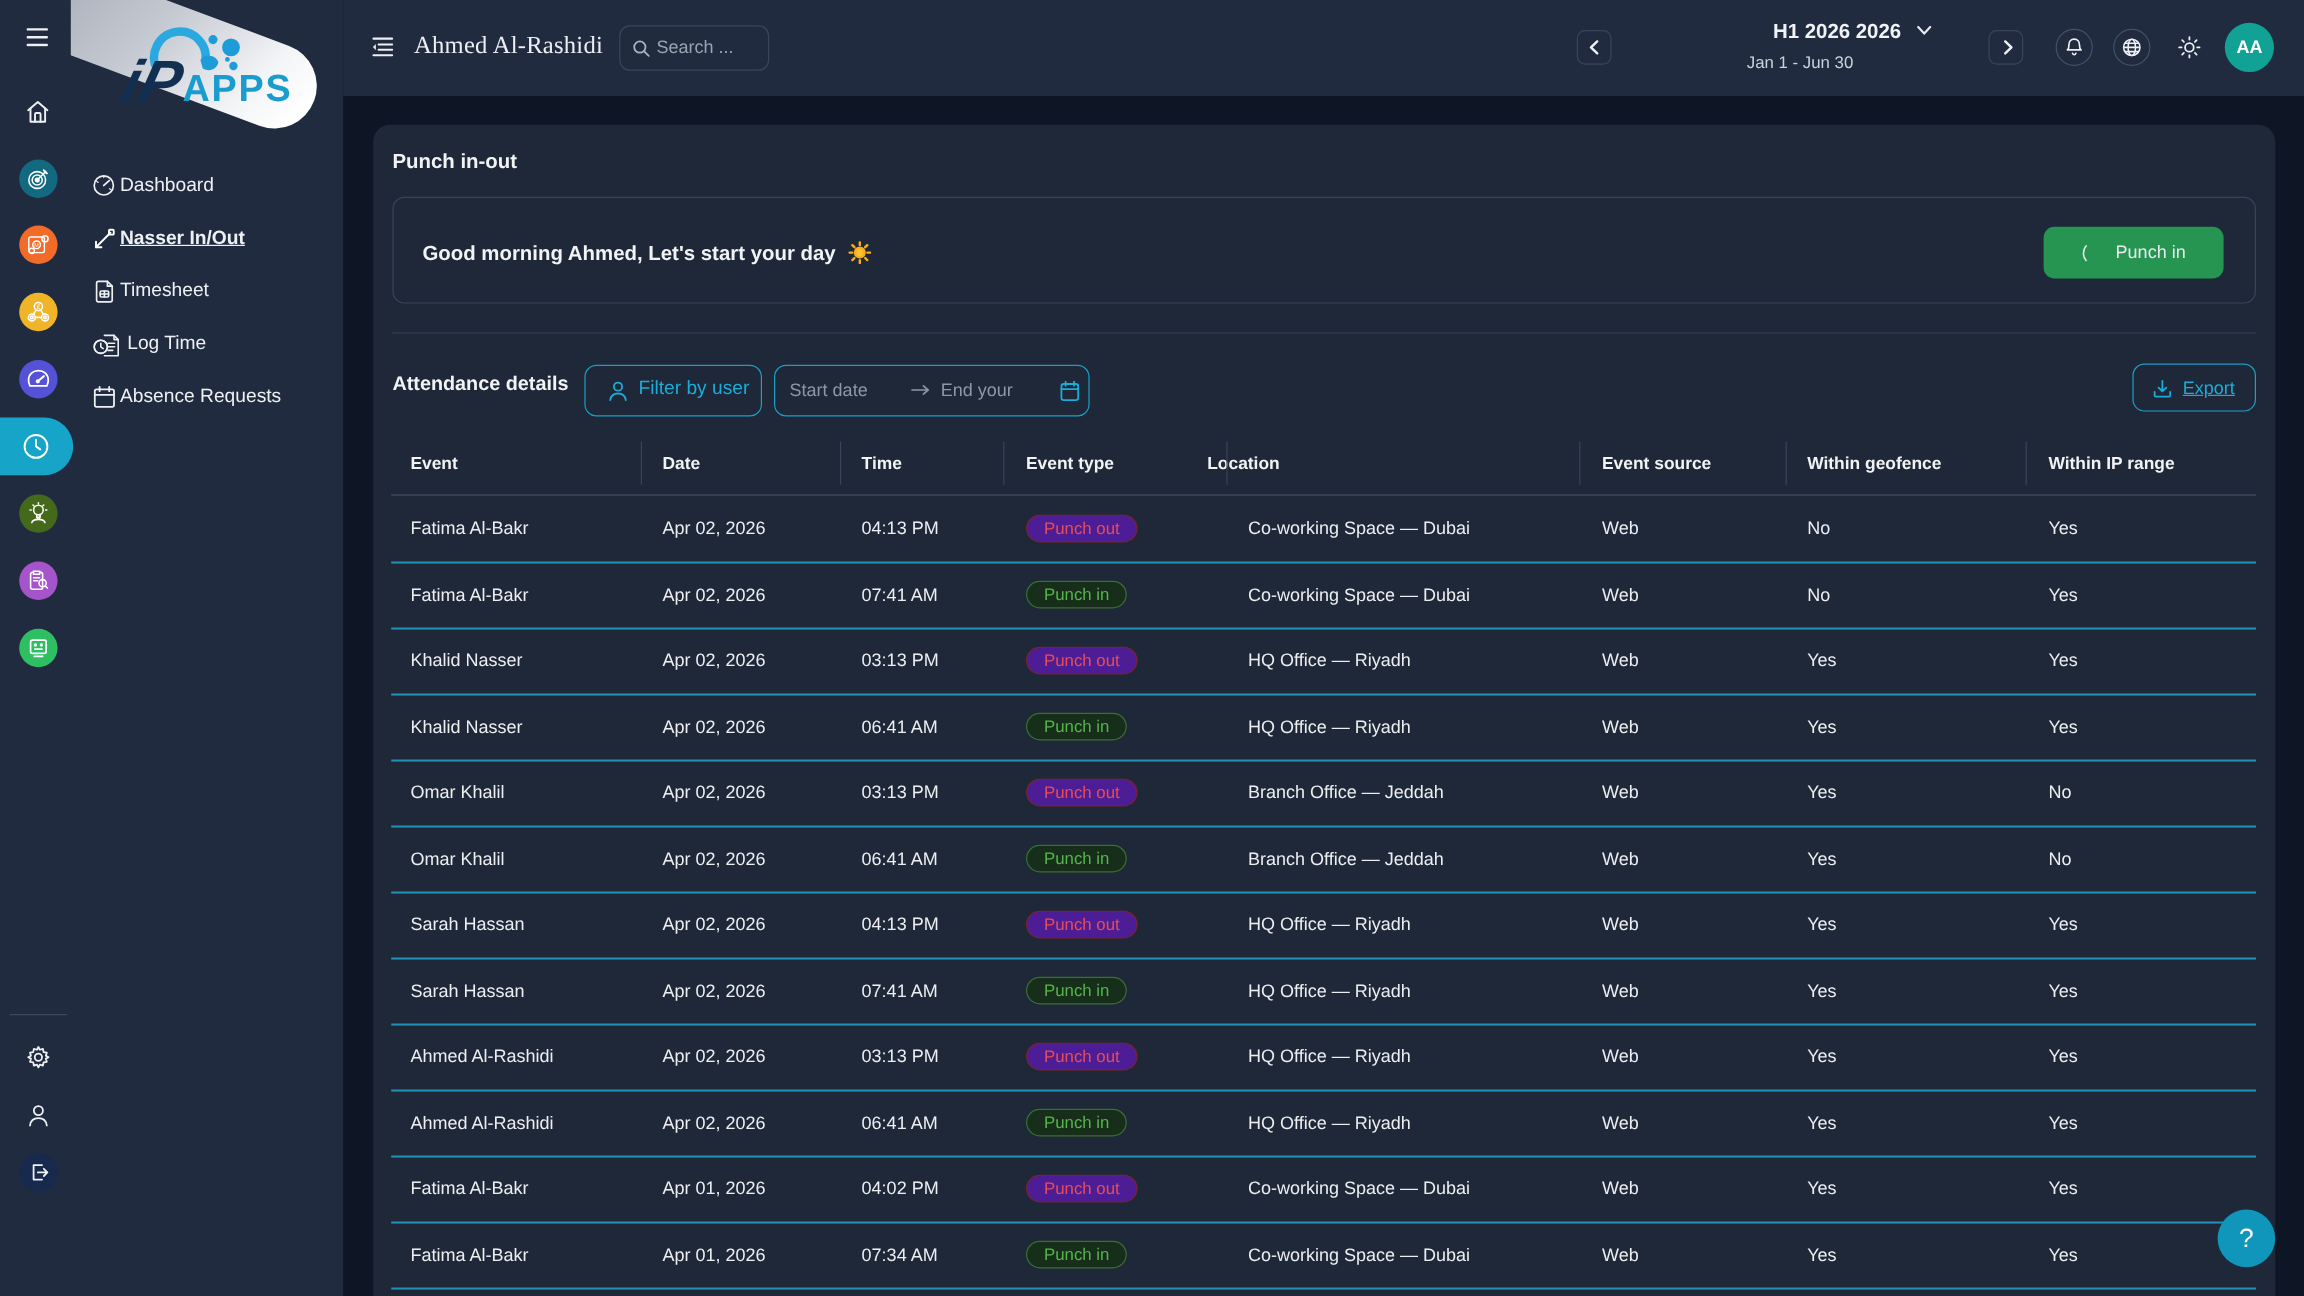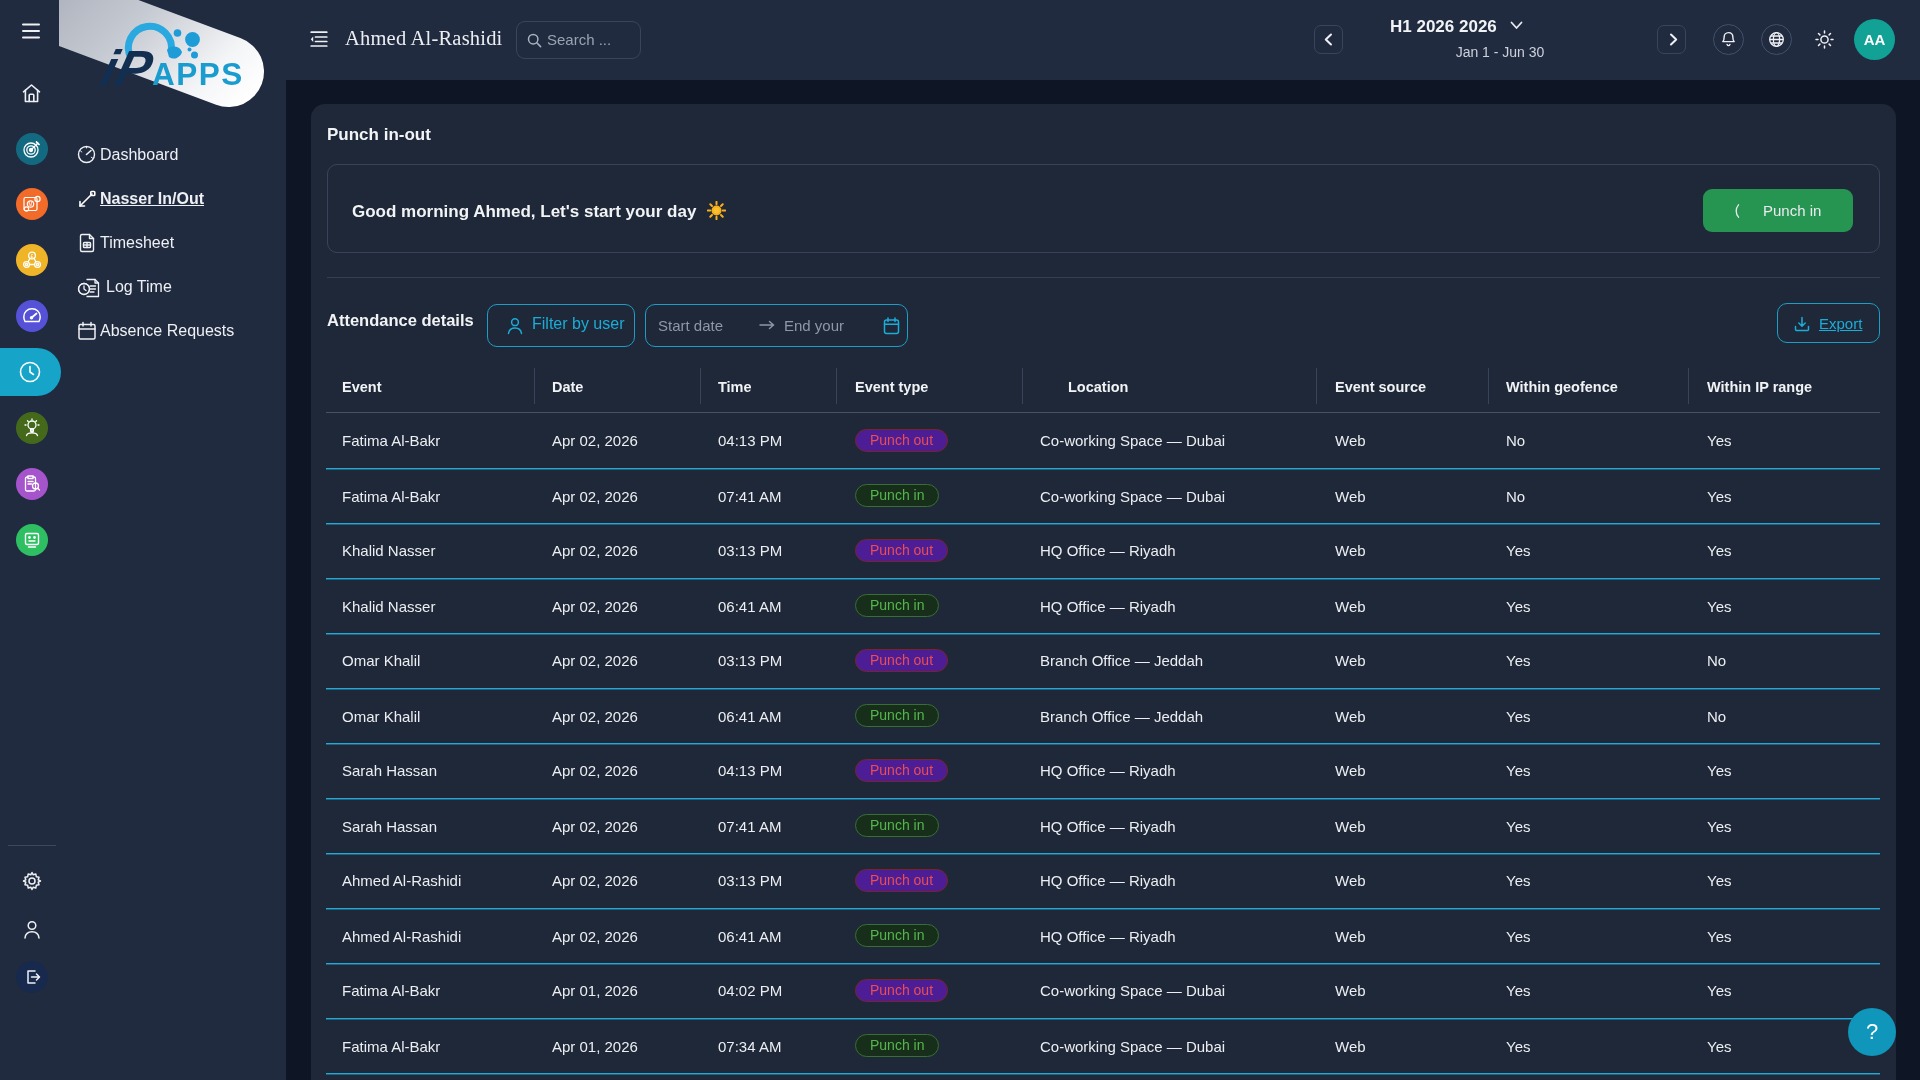--- a/index.html
+++ b/index.html
@@ -7,21 +7,21 @@
 .abs { position:absolute; }
 #topbar { position:absolute; left:286px; top:0; width:1634px; height:80px; background:#202b40; }
 #sidebar { position:absolute; left:0; top:0; width:286px; height:1080px; background:#202b40; overflow:hidden; z-index:5; }
 #panel { position:absolute; left:311px; top:104px; width:1585px; height:976px; background:#1e2838; border-radius:14px 14px 0 0; }
 svg { display:block; }
 
 #tb-name { position:absolute; left:59px; top:27px; font-family:"Liberation Serif",serif; font-size:20.5px; color:#eceef1; letter-spacing:0.2px; }
 #tb-search { position:absolute; left:230px; top:21px; width:125px; height:38px; border:1px solid #3b455a; border-radius:9px; }
 #tb-search span { position:absolute; left:30px; top:9px; font-size:15px; color:#9aa3b2; }
 .navbtn { position:absolute; top:25px; width:29px; height:29px; border:1px solid #3b455a; border-radius:7px; }
-#tb-title { position:absolute; left:1104px; top:17px; width:220px; text-align:left; font-size:17px; font-weight:bold; color:#f2f3f5; }
+#tb-title { position:absolute; left:1104px; top:17px; width:220px; text-align:right; font-size:17px; font-weight:bold; color:#f2f3f5; }
 #tb-sub { position:absolute; left:1104px; top:44px; width:220px; text-align:center; font-size:14px; color:#ccd2dc; }
 .circbtn { position:absolute; top:24px; width:31px; height:31px; border:1px solid #43506a; border-radius:50%; }
 #avatar { position:absolute; left:1568px; top:19px; width:41px; height:41px; border-radius:50%; background:#11a195; color:#fff; font-size:15px; font-weight:bold; text-align:center; line-height:41px; }
 
 #ptitle { position:absolute; left:16px; top:21px; font-size:17px; font-weight:bold; color:#f2f3f5; }
 #gcard { position:absolute; left:16px; top:60px; width:1553px; height:89px; border:1px solid #38445a; border-radius:10px; }
 #gtext { position:absolute; left:24px; top:36px; font-size:17px; font-weight:bold; color:#f2f3f5; }
 #punchbtn { position:absolute; right:26px; top:24px; width:150px; height:43px; background:#259551; border-radius:9px; color:#eceaf0; font-size:15px; }
 #punchbtn span { position:absolute; left:60px; top:13px; }
 #divider { position:absolute; left:16px; top:173px; width:1553px; height:1px; background:#333f52; }
@@ -146,21 +146,21 @@
       <path d="M8 1.5 V10 M4.8 7 L8 10.2 L11.2 7"></path>
       <path d="M1.5 10.5 V13.5 Q1.5 14.5 2.5 14.5 H13.5 Q14.5 14.5 14.5 13.5 V10.5"></path>
     </svg>
     <span>Export</span>
   </div>
   <div id="table">
 <div class="hcell" style="left:16px">Event</div>
 <div class="hcell" style="left:226px">Date</div>
 <div class="hcell" style="left:392px">Time</div>
 <div class="hcell" style="left:529px">Event type</div>
-<div class="hcell" style="left:742px">Location</div>
+<div class="hcell" style="left:680px">Location</div>
 <div class="hcell" style="left:1009px">Event source</div>
 <div class="hcell" style="left:1180px">Within geofence</div>
 <div class="hcell" style="left:1381px">Within IP range</div>
 <div class="hsep" style="left:208px"></div>
 <div class="hsep" style="left:374px"></div>
 <div class="hsep" style="left:510px"></div>
 <div class="hsep" style="left:696px"></div>
 <div class="hsep" style="left:990px"></div>
 <div class="hsep" style="left:1162px"></div>
 <div class="hsep" style="left:1362px"></div>

